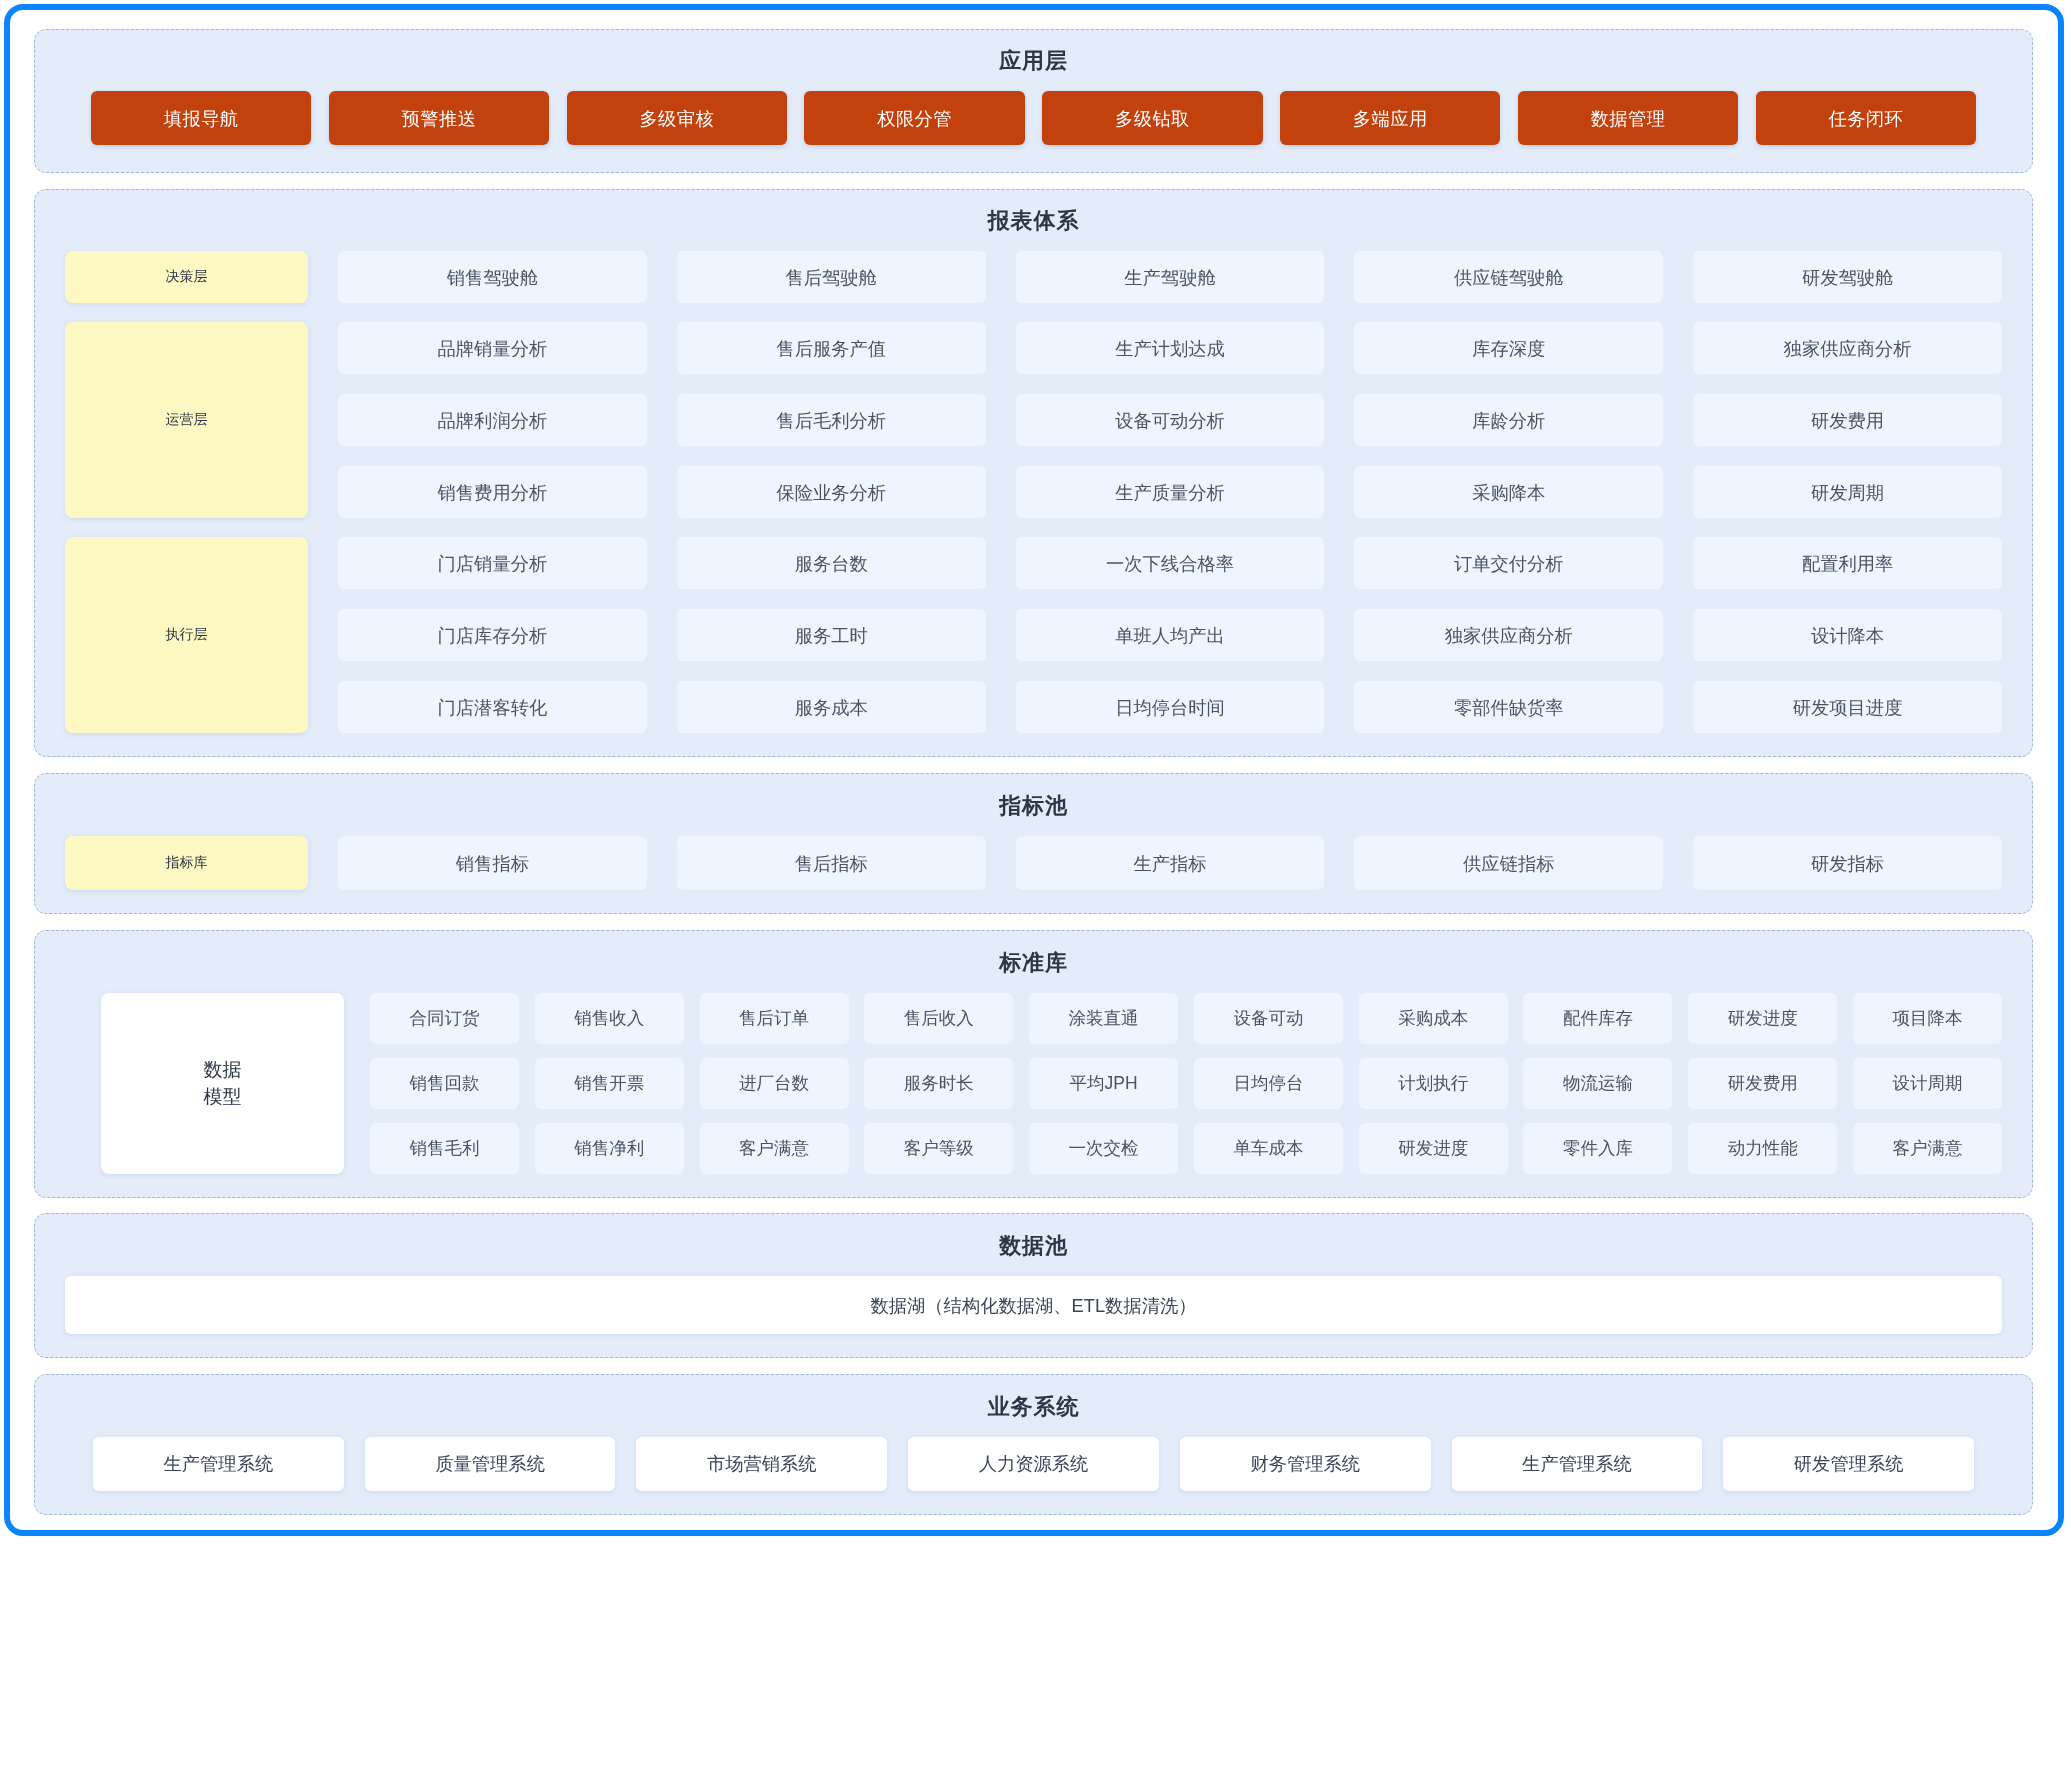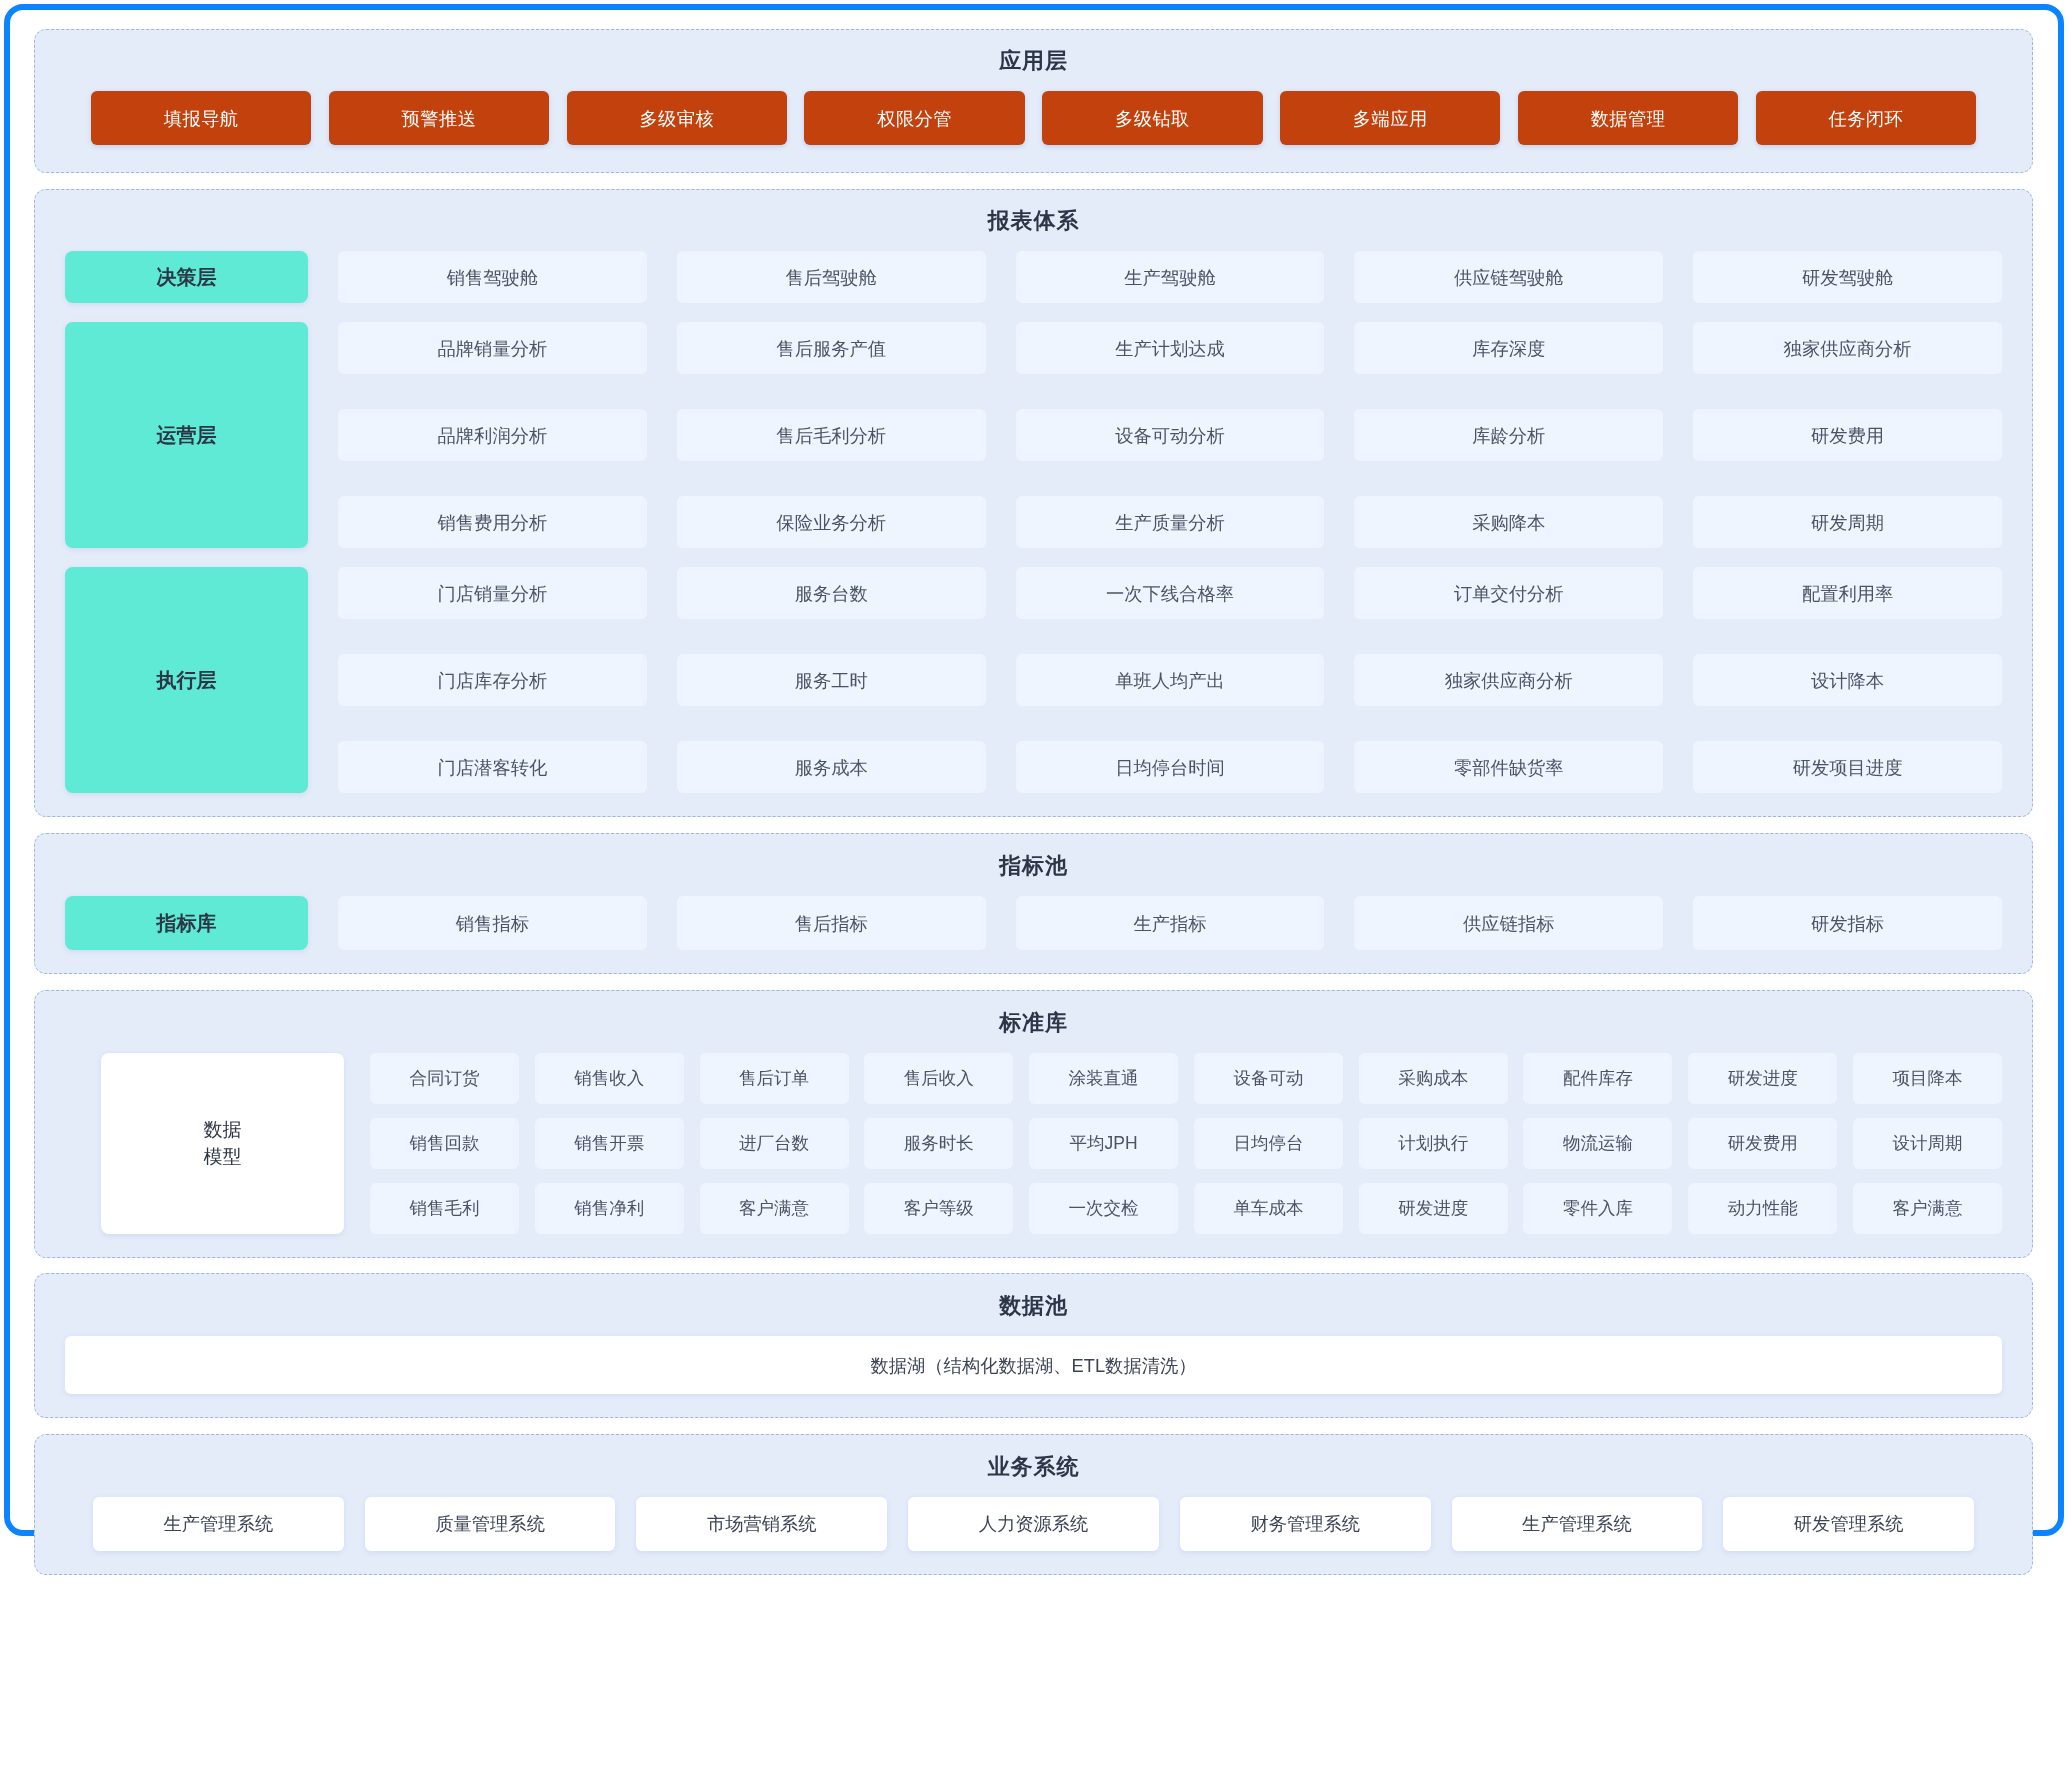--- a/index.html
+++ b/index.html
@@ -77,35 +77,34 @@
   
   .rs-block {
     display: flex;
     align-items: stretch;
     gap: 30px;
     margin-bottom: 19px;
   }
   .rs-block:last-child { margin-bottom: 0; }
   .layer-label {
     flex: 0 0 243px;
-    background: #5eead4;
+    background: #fef9c3;
     border-radius: 7.9px;
     display: flex;
     align-items: center;
     justify-content: center;
-    font-size: 20px;
+    font-size: 14px;
     color: #2d3647;
     box-shadow: 0 1.7px 5.2px rgba(120,150,200,.18);
-    font-weight: bold;
   }
   .rs-grid {
     flex: 1 1 auto;
     display: grid;
     grid-template-columns: repeat(5, 1fr);
-    gap: 35px 30px;
+    gap: 20px 30px;
   }
   .cell {
     height: 52px;
     border-radius: 6.1px;
     background: #eff5fe;
     display: flex;
     align-items: center;
     justify-content: center;
     font-size: 18.3px;
     color: #4a5464;

